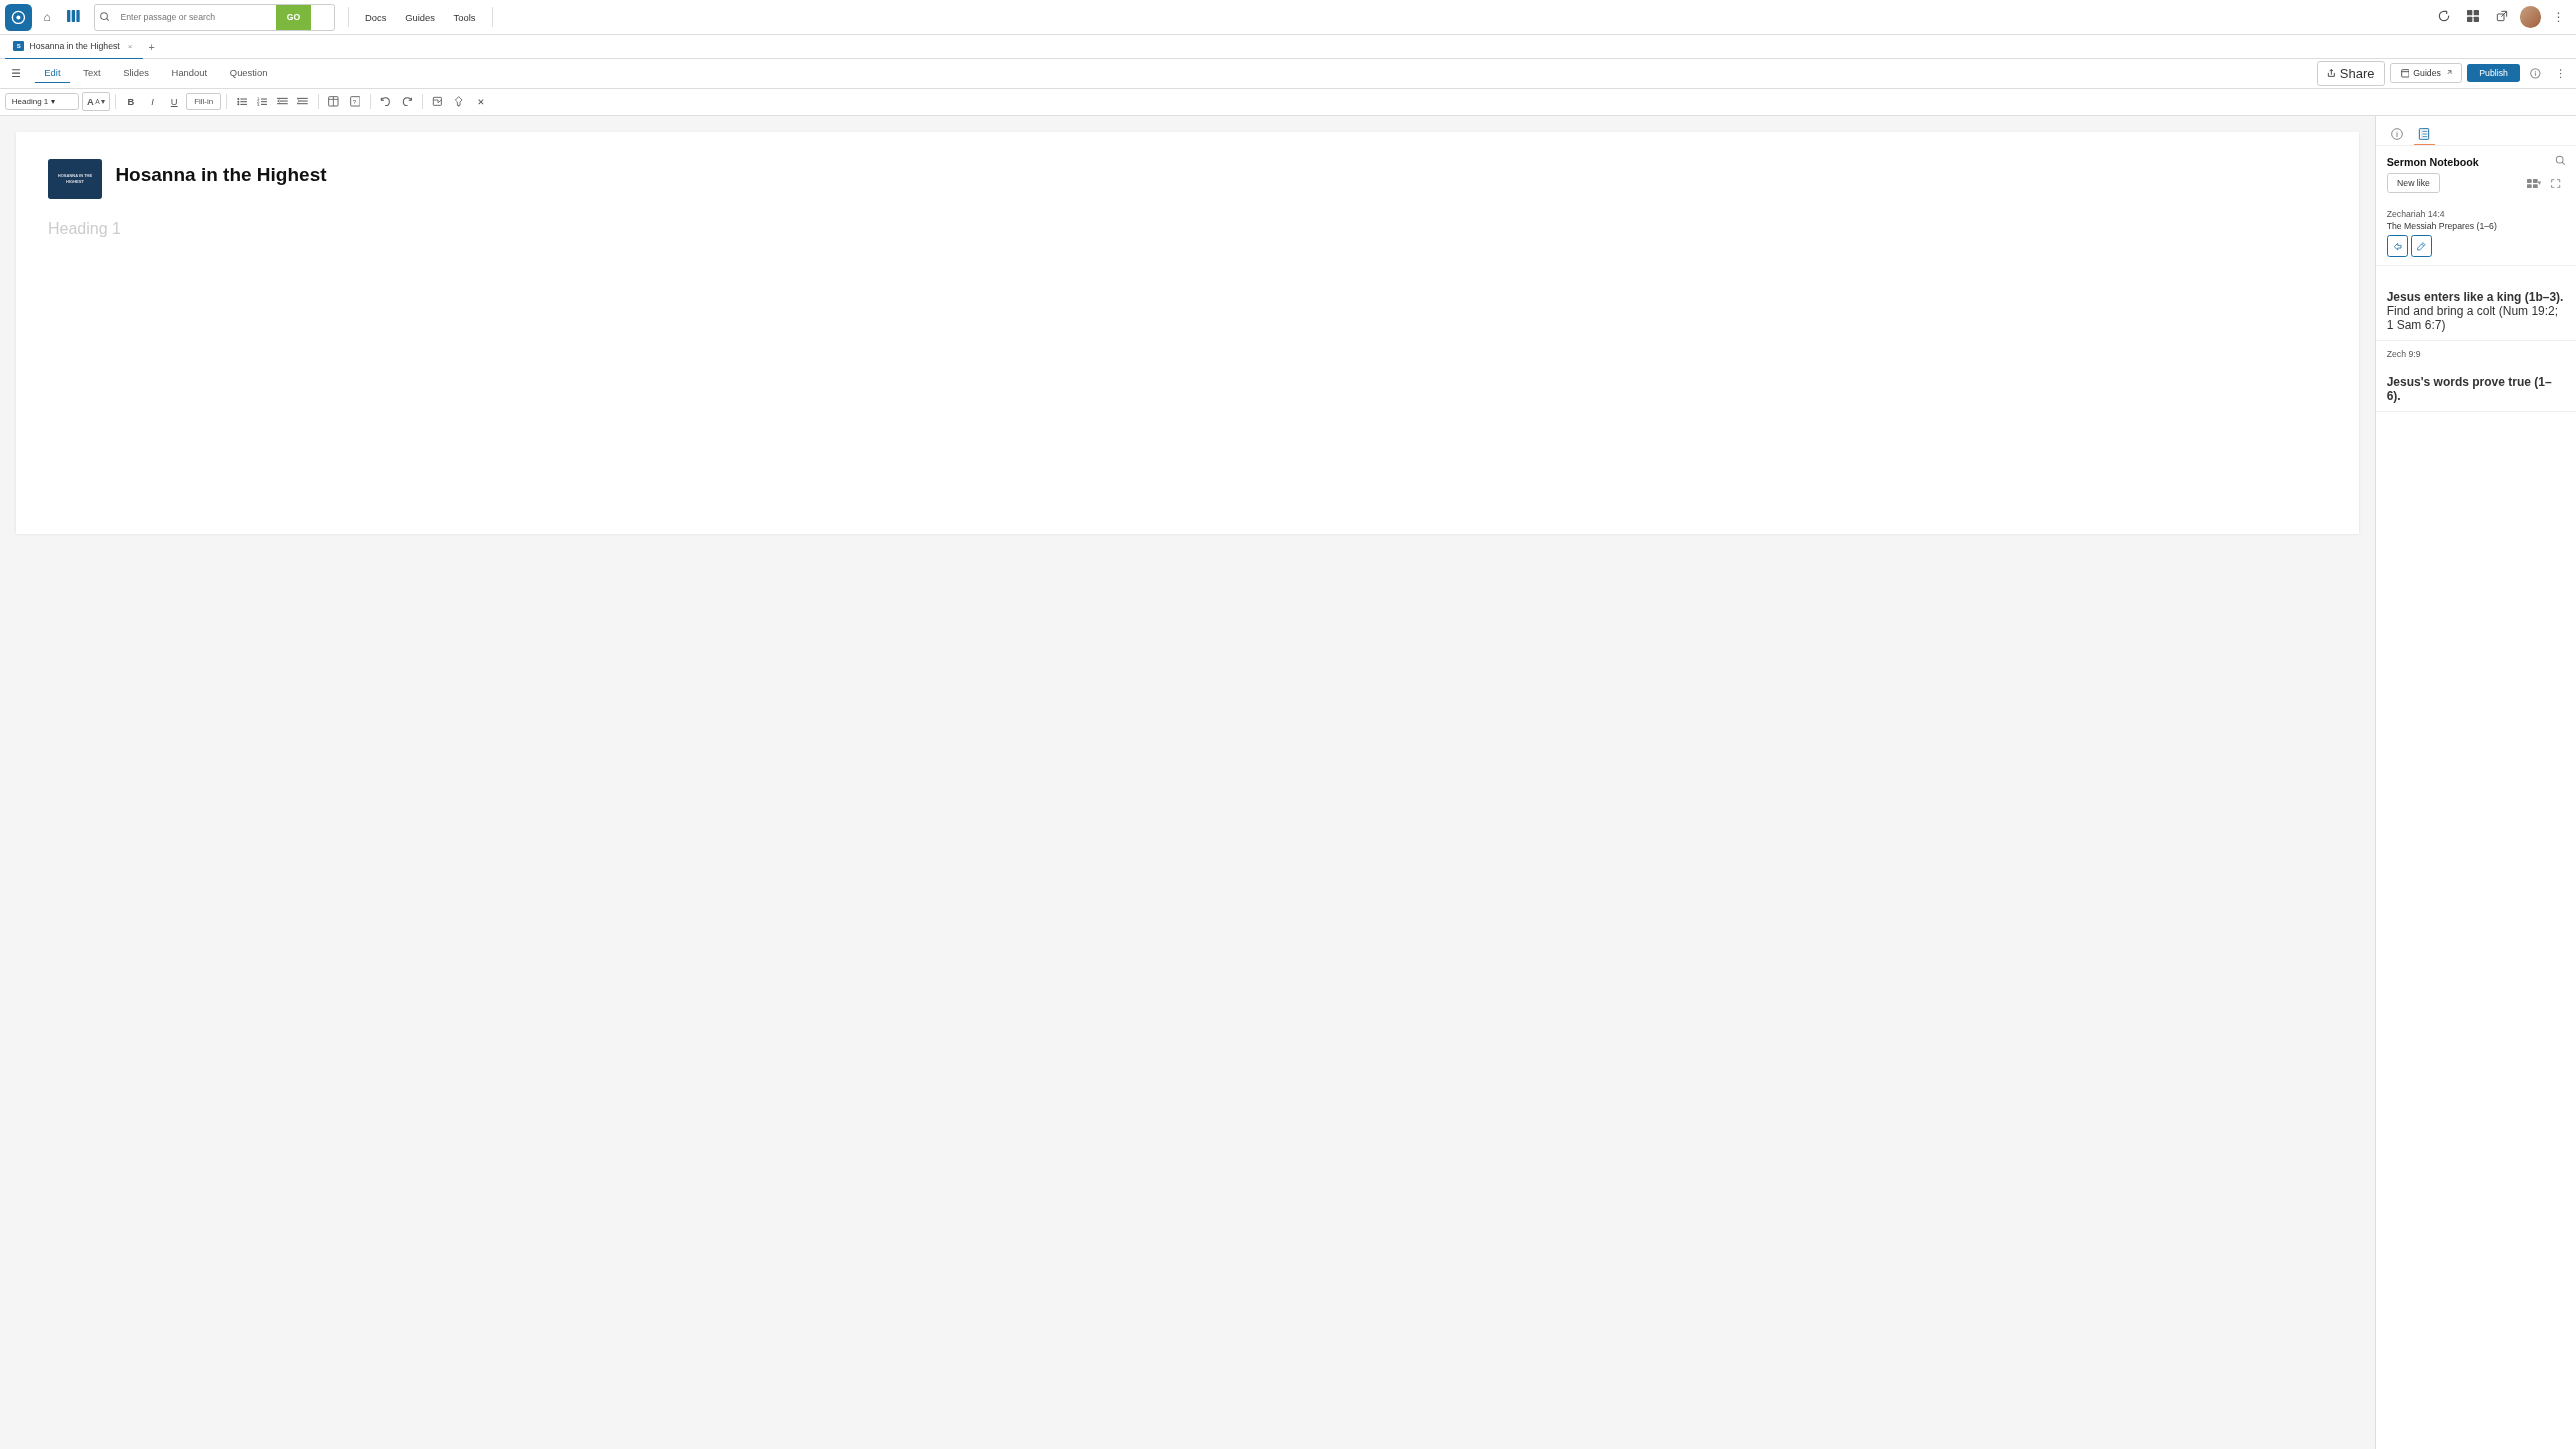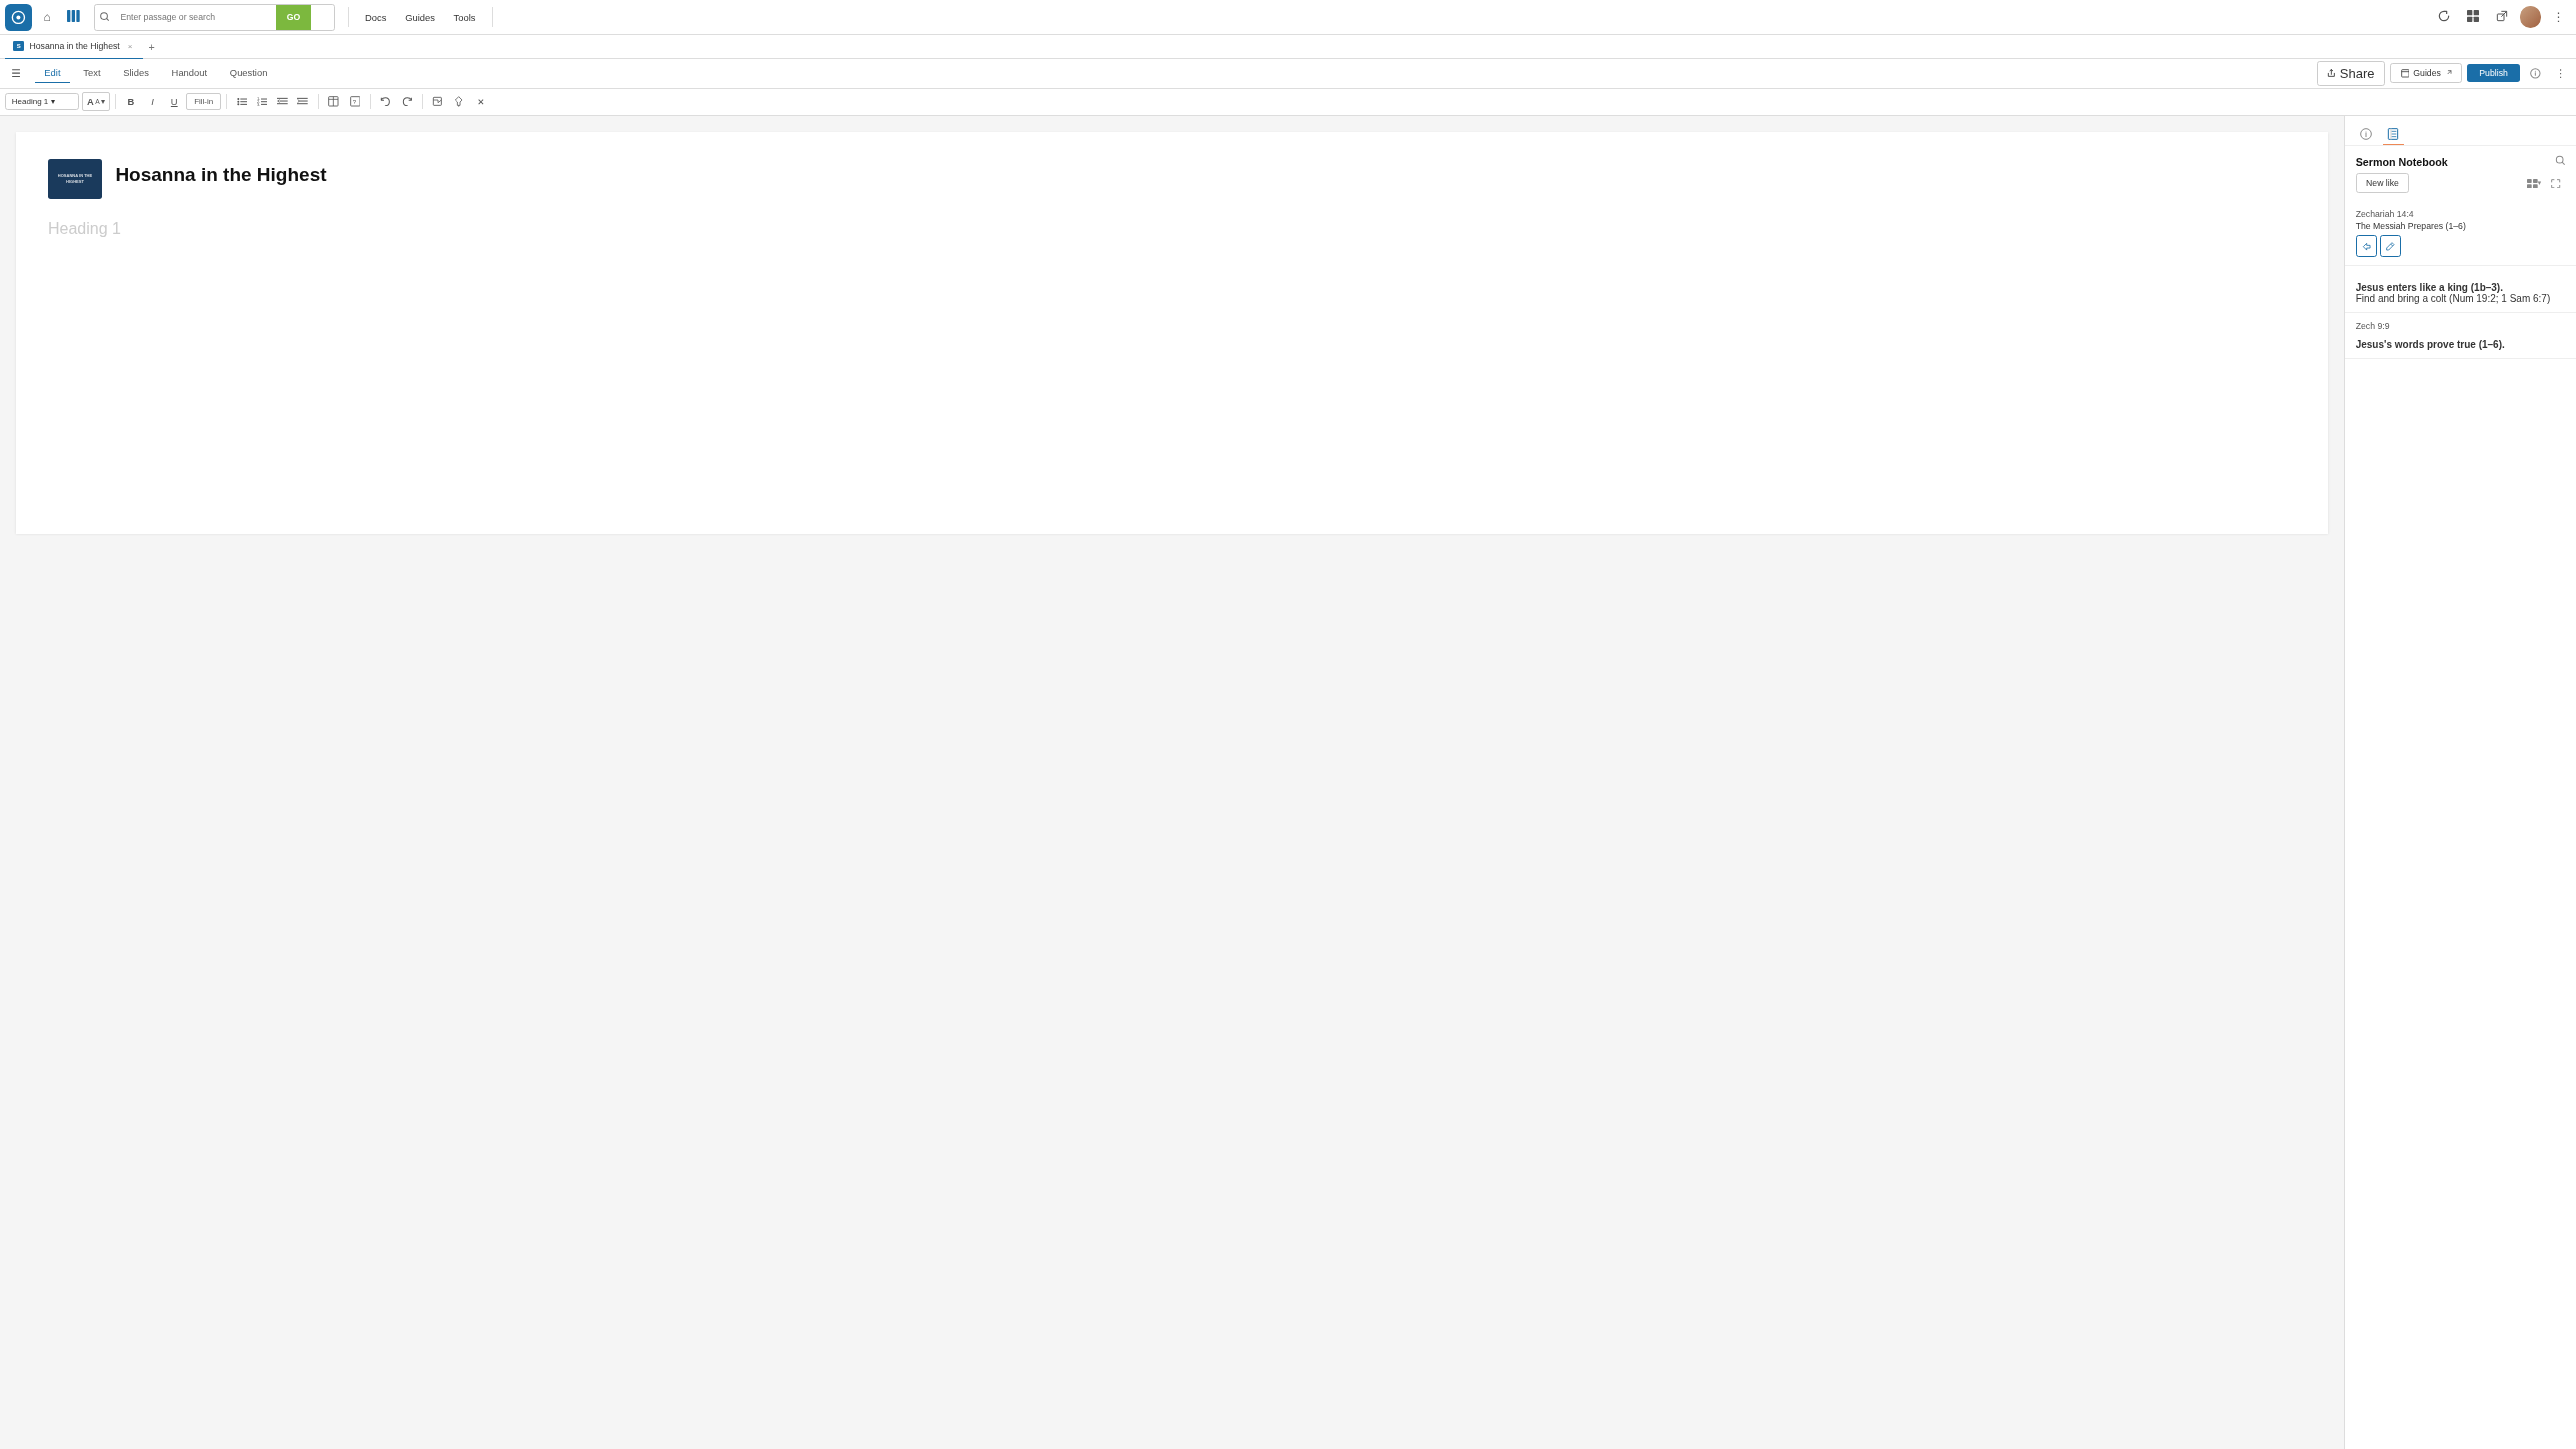--- a/index.html
+++ b/index.html
@@ -339,21 +339,21 @@
       padding-top: 5.4px;
     }
     .heading-placeholder {
       font-size: 16px;
       color: #ccc;
       margin-top: 10.7px;
     }
 
     
     .sidebar {
-      width: 232px;
+      width: 201px;
       background: #fff;
       border-left: 0.7px solid #ddd;
       display: flex;
       flex-direction: column;
       overflow-y: auto;
     }
     .sidebar-top-icons {
       display: flex;
       align-items: center;
       padding: 8px 10.7px 0;
@@ -441,23 +441,23 @@
       width: 21.5px; height: 21.5px;
       display: flex; align-items: center; justify-content: center;
       border: 1.3px solid #1a6ea8;
       border-radius: 2.7px;
       cursor: pointer;
       color: #1a6ea8;
       background: white;
       font-size: 9.4px;
     }
     .note-content-text {
-      font-size: 10px;
+      font-size: 12px;
       color: #333;
-      margin-top: 8px;
+      margin-top: 16px;
     }
     .note-content-bold {
       font-weight: bold;
     }
   </style>
 </head>
 <body>
 
 <div class="top-nav">
   <div class="logo-btn">

